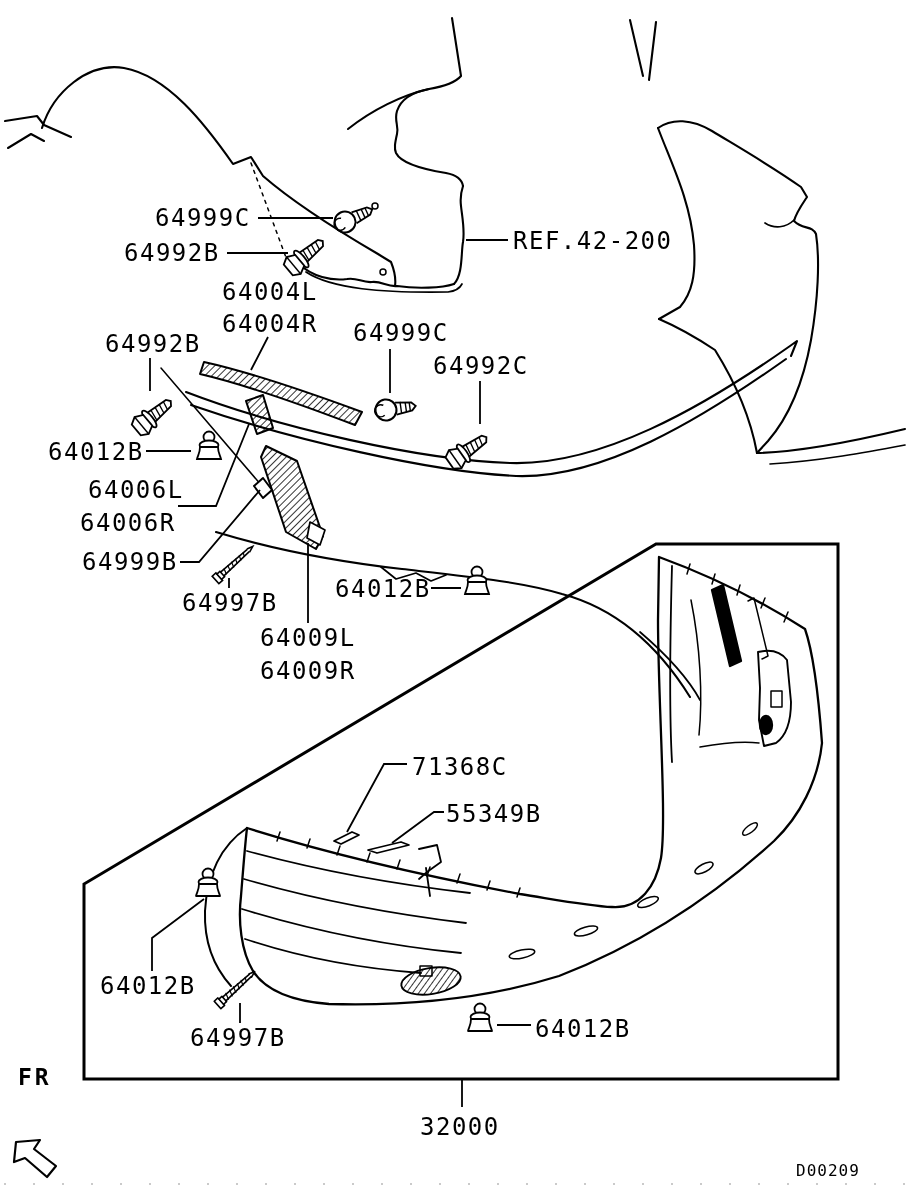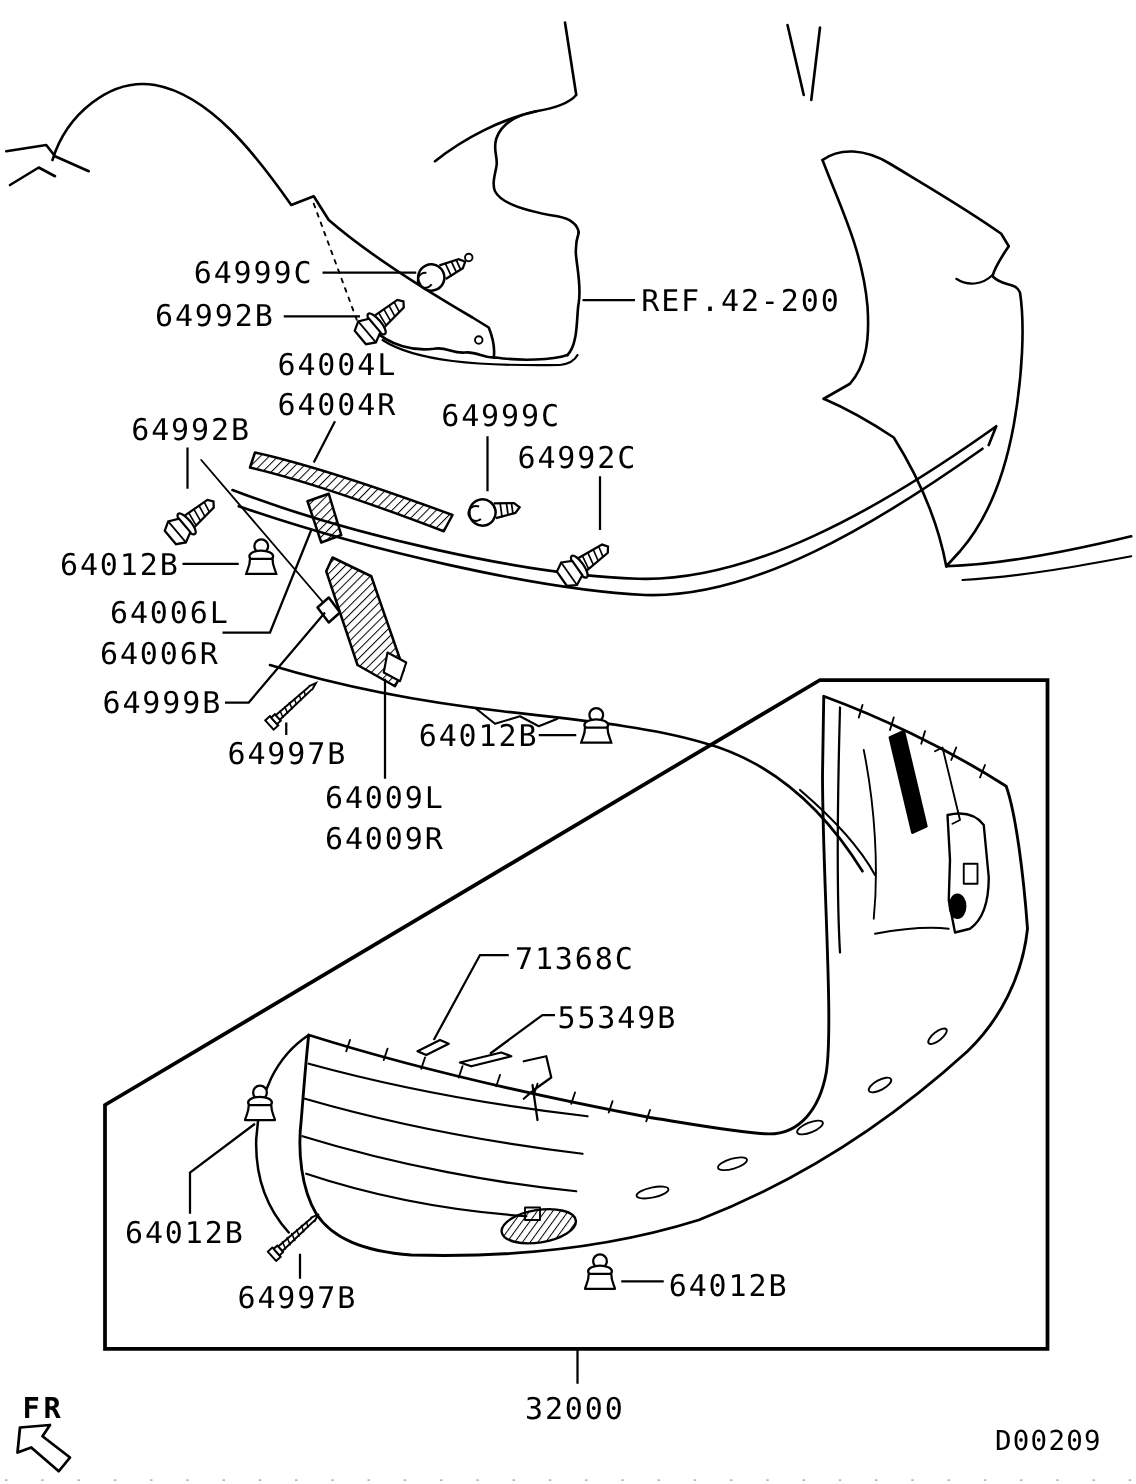--- a/index.html
+++ b/index.html
@@ -1,20 +1,20 @@
 <!DOCTYPE html>
 <html><head>
 <meta charset="utf-8">
 <style>
   html,body{margin:0;padding:0;background:#fff;}
   #stage{position:relative;width:909px;height:1187px;background:#ffffff;overflow:hidden;
          font-family:"DejaVu Sans Mono","Liberation Mono",monospace;}
   #art{position:absolute;left:0;top:0;}
   .callout{position:absolute;color:#000;font-size:24px;line-height:1;letter-spacing:1.5px;white-space:nowrap;}
-  .small{font-size:22px;letter-spacing:1px;}
+  .small{font-size:16px;letter-spacing:1px;margin-top:20px;}
   .fr{font-size:23px;letter-spacing:3px;font-weight:bold;}
 </style>
 </head>
 <body>
 
 <div id="stage">
 
 <svg id="art" width="909" height="1187" viewBox="0 0 909 1187">
   <defs>
     <pattern id="hatch" width="5" height="5" patternUnits="userSpaceOnUse" patternTransform="rotate(45)">
@@ -137,33 +137,33 @@
   <path d="M16,1142 L40,1140 L34,1149 L56,1166 L47,1177 L25,1158 L14,1162 Z" fill="#fff" stroke="#000" stroke-width="2.2" stroke-linejoin="round"></path>
 
   <path d="M4,1184 L905,1184" stroke="#9a9a9a" stroke-width="1.4" stroke-dasharray="2 27" opacity="0.7" fill="none"></path>
 </svg>
 
 <div class="callout" style="left:155px;top:206px">64999C</div>
 <div class="callout" style="left:124px;top:241px">64992B</div>
 <div class="callout" style="left:222px;top:280px">64004L</div>
 <div class="callout" style="left:222px;top:312px">64004R</div>
 <div class="callout" style="left:353px;top:321px">64999C</div>
-<div class="callout" style="left:414px;top:354px">64992C</div>
+<div class="callout" style="left:433px;top:354px">64992C</div>
 <div class="callout" style="left:513px;top:229px">REF.42-200</div>
 <div class="callout" style="left:105px;top:332px">64992B</div>
 <div class="callout" style="left:48px;top:440px">64012B</div>
 <div class="callout" style="left:88px;top:478px">64006L</div>
 <div class="callout" style="left:80px;top:511px">64006R</div>
 <div class="callout" style="left:82px;top:550px">64999B</div>
 <div class="callout" style="left:182px;top:591px">64997B</div>
 <div class="callout" style="left:260px;top:626px">64009L</div>
 <div class="callout" style="left:260px;top:659px">64009R</div>
 <div class="callout" style="left:335px;top:577px">64012B</div>
 <div class="callout" style="left:412px;top:755px">71368C</div>
 <div class="callout" style="left:446px;top:802px">55349B</div>
 <div class="callout" style="left:100px;top:974px">64012B</div>
 <div class="callout" style="left:190px;top:1026px">64997B</div>
 <div class="callout" style="left:535px;top:1017px">64012B</div>
 <div class="callout" style="left:420px;top:1115px">32000</div>
 <div class="callout small" style="left:796px;top:1143px">D00209</div>
-<div class="callout fr" style="left:18px;top:1116px">FR</div>
+<div class="callout fr" style="left:18px;top:1066px">FR</div>
 
 </div>
 
 </body></html>

